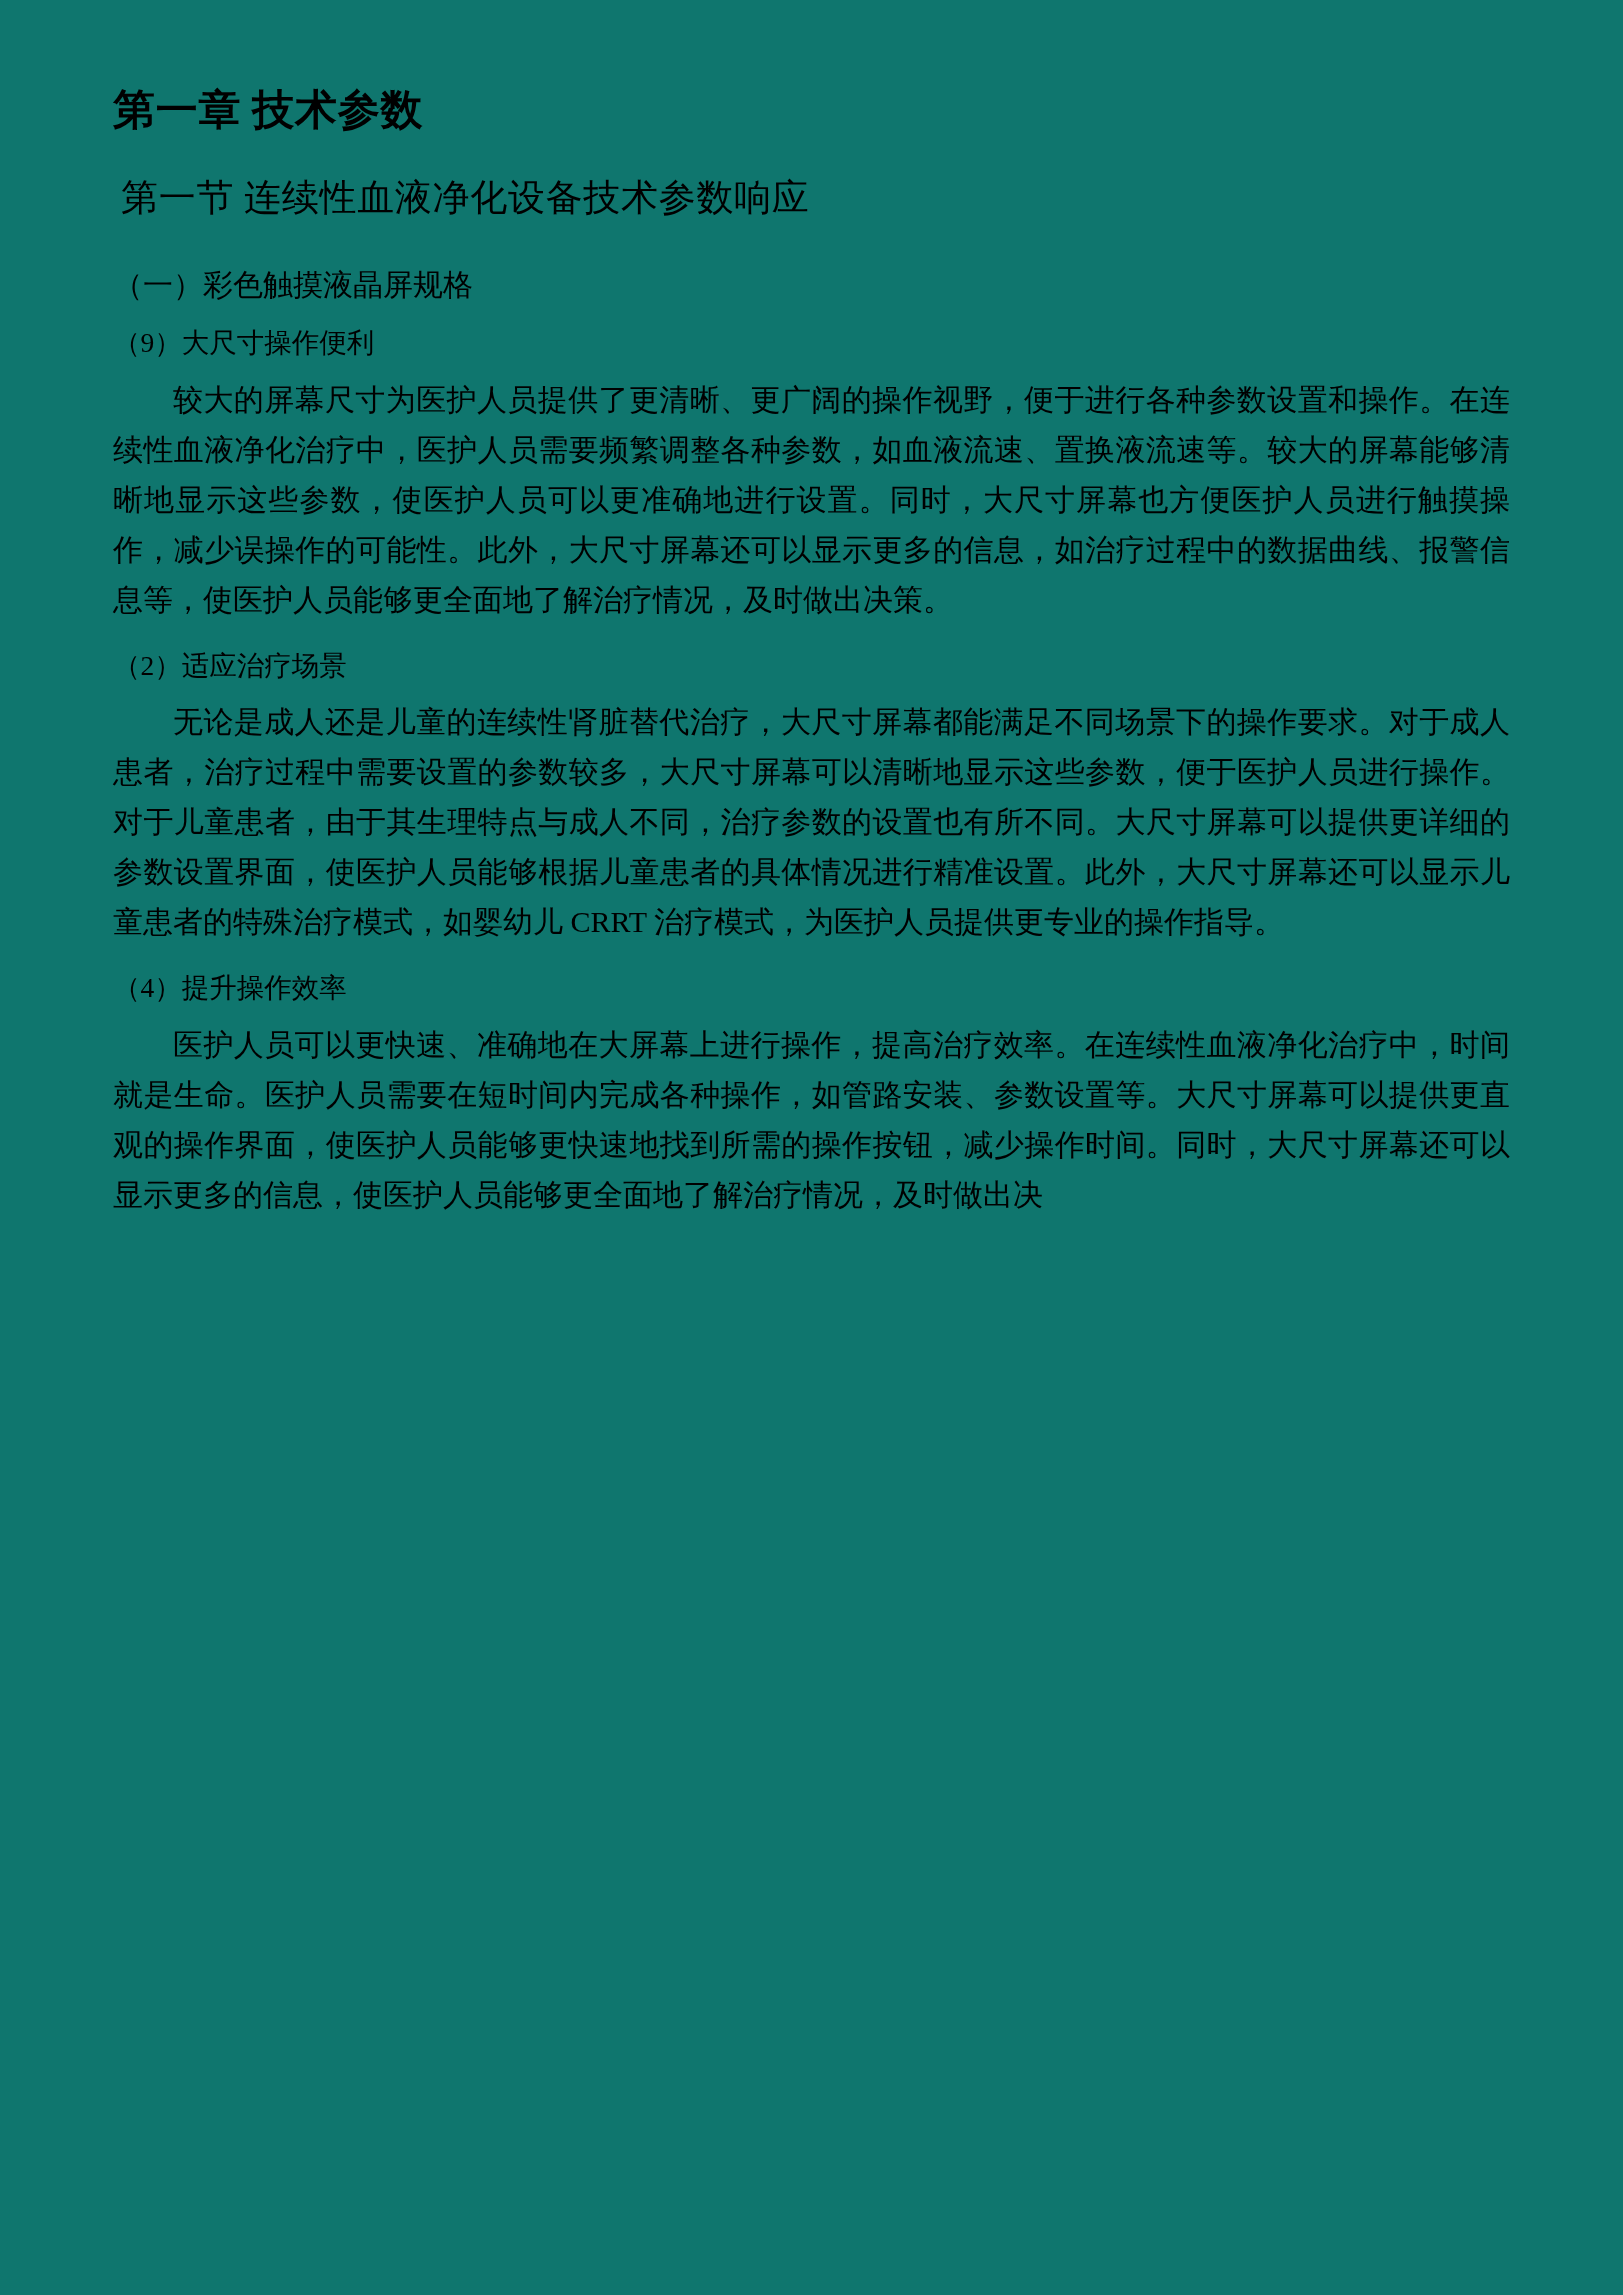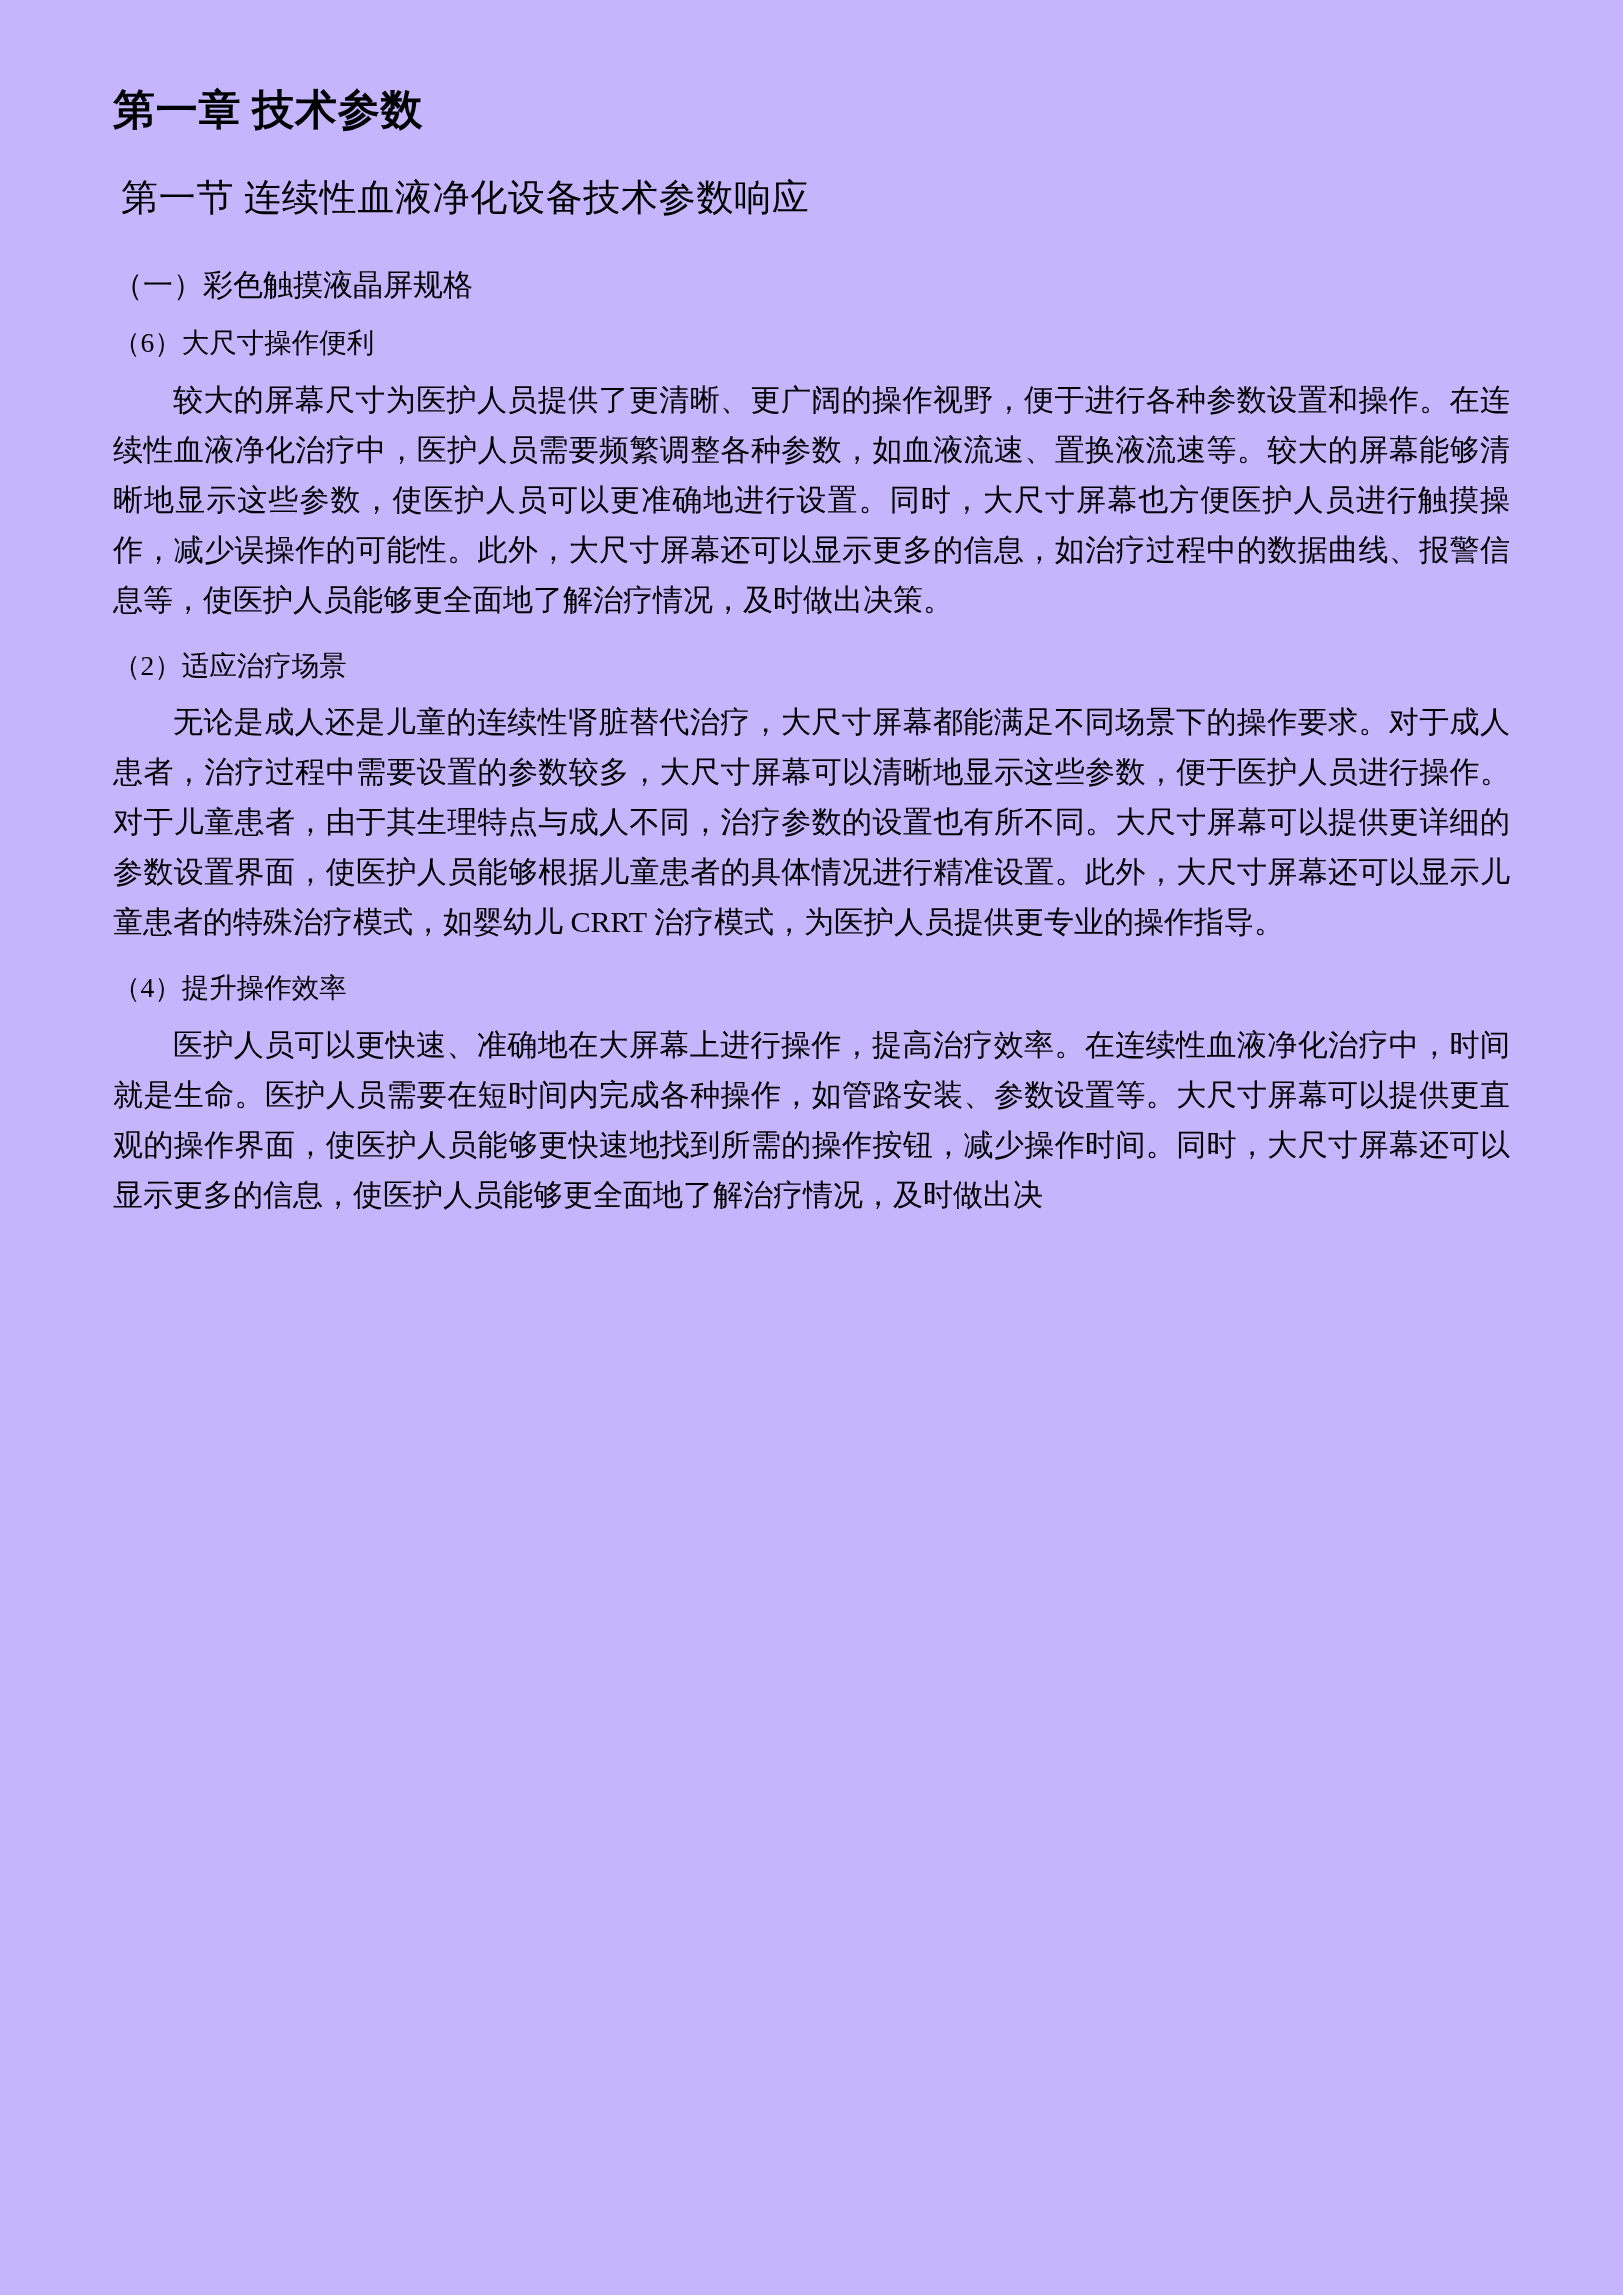--- a/index.html
+++ b/index.html
@@ -4,21 +4,21 @@
 <style>
   html, body {
     margin: 0;
     padding: 0;
     background: #ffffff;
   }
   .page {
     position: relative;
     width: 1623px;
     height: 2295px;
-    background: #c4b5fd;
+    background: #0f766e;
     box-sizing: border-box;
     padding: 84px 113px 0 113px;
     font-family: "Liberation Serif", "DejaVu Serif", serif;
     color: #000000;
     overflow: hidden;
   }
   .chapter-title {
     font-size: 42px;
     font-weight: bold;
     line-height: 1.25;
@@ -72,21 +72,21 @@
 
   <h1 class="chapter-title">第一章 技术参数</h1>
 
   <h2 class="section-title">第一节 连续性血液净化设备技术参数响应</h2>
 
 
   <div class="item-title">（一）彩色触摸液晶屏规格</div>
 
 
   <div>
-    <div class="point-heading">（6）大尺寸操作便利</div>
+    <div class="point-heading">（9）大尺寸操作便利</div>
     <p class="body-para">较大的屏幕尺寸为医护人员提供了更清晰、更广阔的操作视野，便于进行各种参数设置和操作。在连续性血液净化治疗中，医护人员需要频繁调整各种参数，如血液流速、置换液流速等。较大的屏幕能够清晰地显示这些参数，使医护人员可以更准确地进行设置。同时，大尺寸屏幕也方便医护人员进行触摸操作，减少误操作的可能性。此外，大尺寸屏幕还可以显示更多的信息，如治疗过程中的数据曲线、报警信息等，使医护人员能够更全面地了解治疗情况，及时做出决策。</p>
   </div>
 
   <div>
     <div class="point-heading">（2）适应治疗场景</div>
     <p class="body-para">无论是成人还是儿童的连续性肾脏替代治疗，大尺寸屏幕都能满足不同场景下的操作要求。对于成人患者，治疗过程中需要设置的参数较多，大尺寸屏幕可以清晰地显示这些参数，便于医护人员进行操作。对于儿童患者，由于其生理特点与成人不同，治疗参数的设置也有所不同。大尺寸屏幕可以提供更详细的参数设置界面，使医护人员能够根据儿童患者的具体情况进行精准设置。此外，大尺寸屏幕还可以显示儿童患者的特殊治疗模式，如婴幼儿 CRRT 治疗模式，为医护人员提供更专业的操作指导。</p>
   </div>
 
   <div>
     <div class="point-heading">（4）提升操作效率</div>

